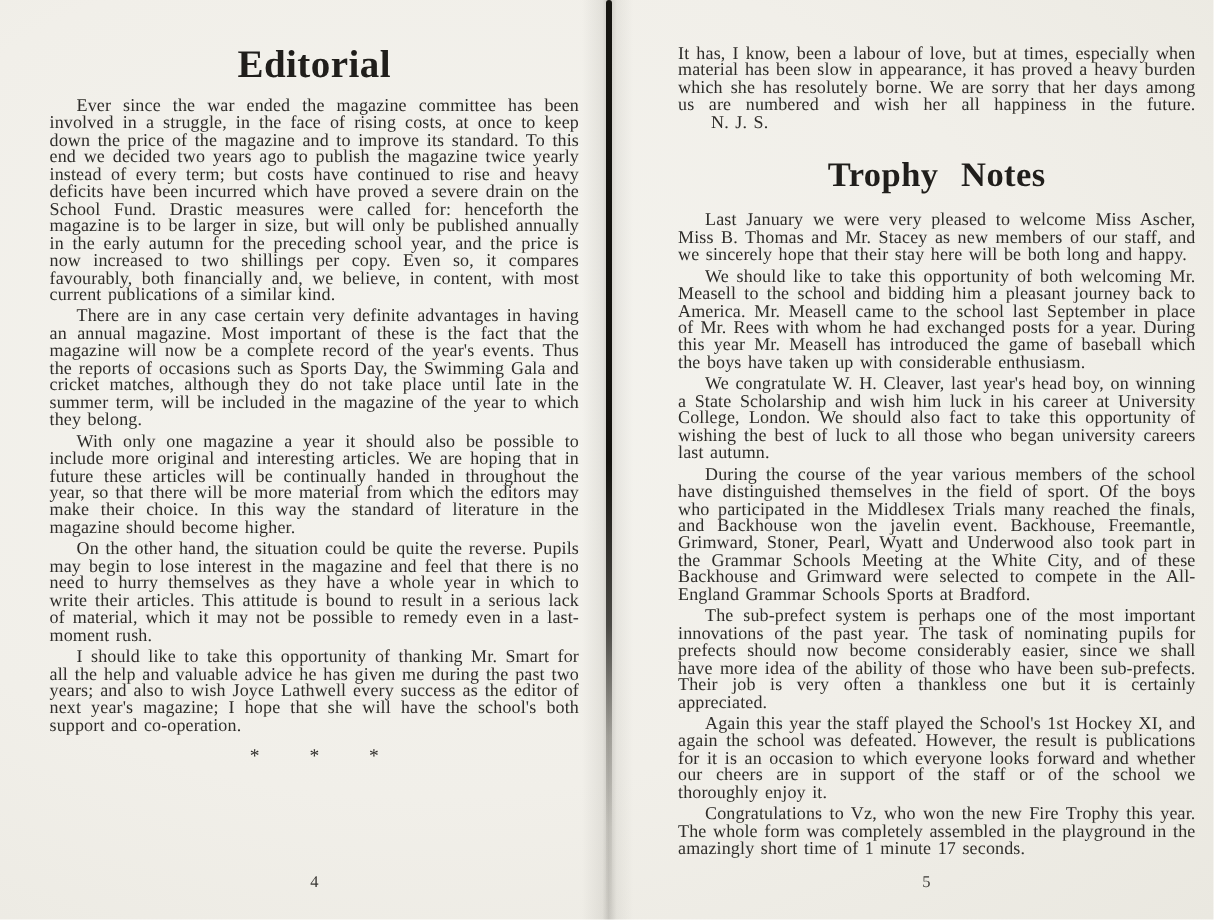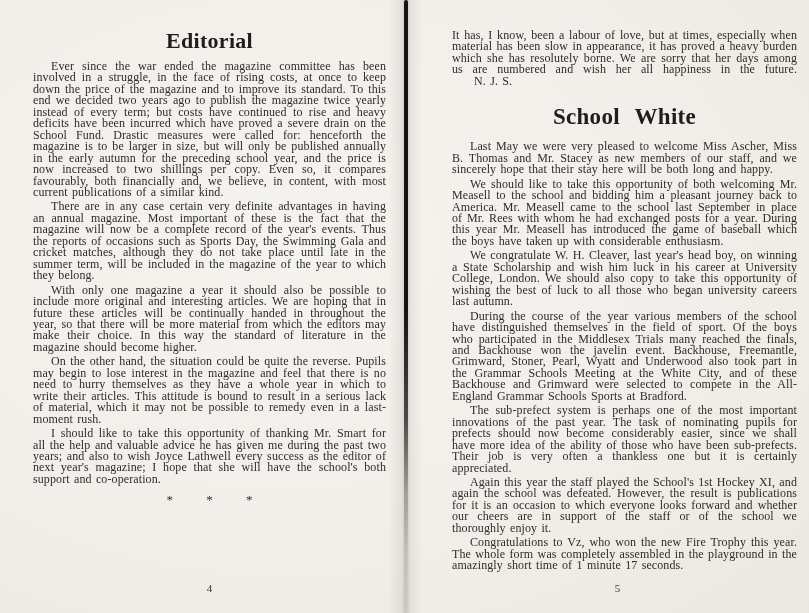--- a/index.html
+++ b/index.html
@@ -45,21 +45,21 @@
 
   .page {
     position: absolute;
     top: 0; height: 613px;
     box-sizing: border-box;
   }
   .page-left  { left: 0;   width: 403px; padding: 28px 17px 0 33px; }
   .page-right { left: 406px; width: 403px; padding: 30px 12px 0 46px; }
 
   h1.section-title {
-    font-size: 22px;
+    font-size: 26px;
     font-weight: bold;
     text-align: center;
     margin: 0 0 7px 0;
     color: #201e1b;
     letter-spacing: 0.3px;
   }
   .page-right h1.section-title {
     font-size: 23px;
     word-spacing: 9px;
     margin: 17px 0 11px 0;
@@ -111,24 +111,24 @@
     <p class="body-par">There are in any case certain very definite advantages in having an annual magazine. Most important of these is the fact that the magazine will now be a complete record of the year's events. Thus the reports of occasions such as Sports Day, the Swimming Gala and cricket matches, although they do not take place until late in the summer term, will be included in the magazine of the year to which they belong.</p>
     <p class="body-par">With only one magazine a year it should also be possible to include more original and interesting articles. We are hoping that in future these articles will be continually handed in throughout the year, so that there will be more material from which the editors may make their choice. In this way the standard of literature in the magazine should become higher.</p>
     <p class="body-par">On the other hand, the situation could be quite the reverse. Pupils may begin to lose interest in the magazine and feel that there is no need to hurry themselves as they have a whole year in which to write their articles. This attitude is bound to result in a serious lack of material, which it may not be possible to remedy even in a last-moment rush.</p>
     <p class="body-par">I should like to take this opportunity of thanking Mr. Smart for all the help and valuable advice he has given me during the past two years; and also to wish Joyce Lathwell every success as the editor of next year's magazine; I hope that she will have the school's both support and co-operation.</p>
     <div class="separator">* * *</div>
   </div>
   <div class="page-number left">4</div>
 
   <div class="page page-right">
     <p class="body-par no-indent"><span>It has, I know, been a labour of love, but at times, especially when material has been slow in appearance, it has proved a heavy burden which she has resolutely borne. We are sorry that her days among us are numbered and wish her all happiness in the future.</span><span class="signature">N. J. S.</span></p>
-    <h1 class="section-title">School White</h1>
-    <p class="body-par">Last May we were very pleased to welcome Miss Ascher, Miss B. Thomas and Mr. Stacey as new members of our staff, and we sincerely hope that their stay here will be both long and happy.</p>
+    <h1 class="section-title">Trophy Notes</h1>
+    <p class="body-par">Last January we were very pleased to welcome Miss Ascher, Miss B. Thomas and Mr. Stacey as new members of our staff, and we sincerely hope that their stay here will be both long and happy.</p>
     <p class="body-par">We should like to take this opportunity of both welcoming Mr. Measell to the school and bidding him a pleasant journey back to America. Mr. Measell came to the school last September in place of Mr. Rees with whom he had exchanged posts for a year. During this year Mr. Measell has introduced the game of baseball which the boys have taken up with considerable enthusiasm.</p>
-    <p class="body-par">We congratulate W. H. Cleaver, last year's head boy, on winning a State Scholarship and wish him luck in his career at University College, London. We should also copy to take this opportunity of wishing the best of luck to all those who began university careers last autumn.</p>
+    <p class="body-par">We congratulate W. H. Cleaver, last year's head boy, on winning a State Scholarship and wish him luck in his career at University College, London. We should also fact to take this opportunity of wishing the best of luck to all those who began university careers last autumn.</p>
     <p class="body-par">During the course of the year various members of the school have distinguished themselves in the field of sport. Of the boys who participated in the Middlesex Trials many reached the finals, and Backhouse won the javelin event. Backhouse, Freemantle, Grimward, Stoner, Pearl, Wyatt and Underwood also took part in the Grammar Schools Meeting at the White City, and of these Backhouse and Grimward were selected to compete in the All-England Grammar Schools Sports at Bradford.</p>
     <p class="body-par">The sub-prefect system is perhaps one of the most important innovations of the past year. The task of nominating pupils for prefects should now become considerably easier, since we shall have more idea of the ability of those who have been sub-prefects. Their job is very often a thankless one but it is certainly appreciated.</p>
     <p class="body-par">Again this year the staff played the School's 1st Hockey XI, and again the school was defeated. However, the result is publications for it is an occasion to which everyone looks forward and whether our cheers are in support of the staff or of the school we thoroughly enjoy it.</p>
     <p class="body-par">Congratulations to Vz, who won the new Fire Trophy this year. The whole form was completely assembled in the playground in the amazingly short time of 1 minute 17 seconds.</p>
   </div>
   <div class="page-number right" style="left: 452px;">5</div>
 
   <div class="gutter-shadow"></div>
   <div class="gutter-line"></div>
 

